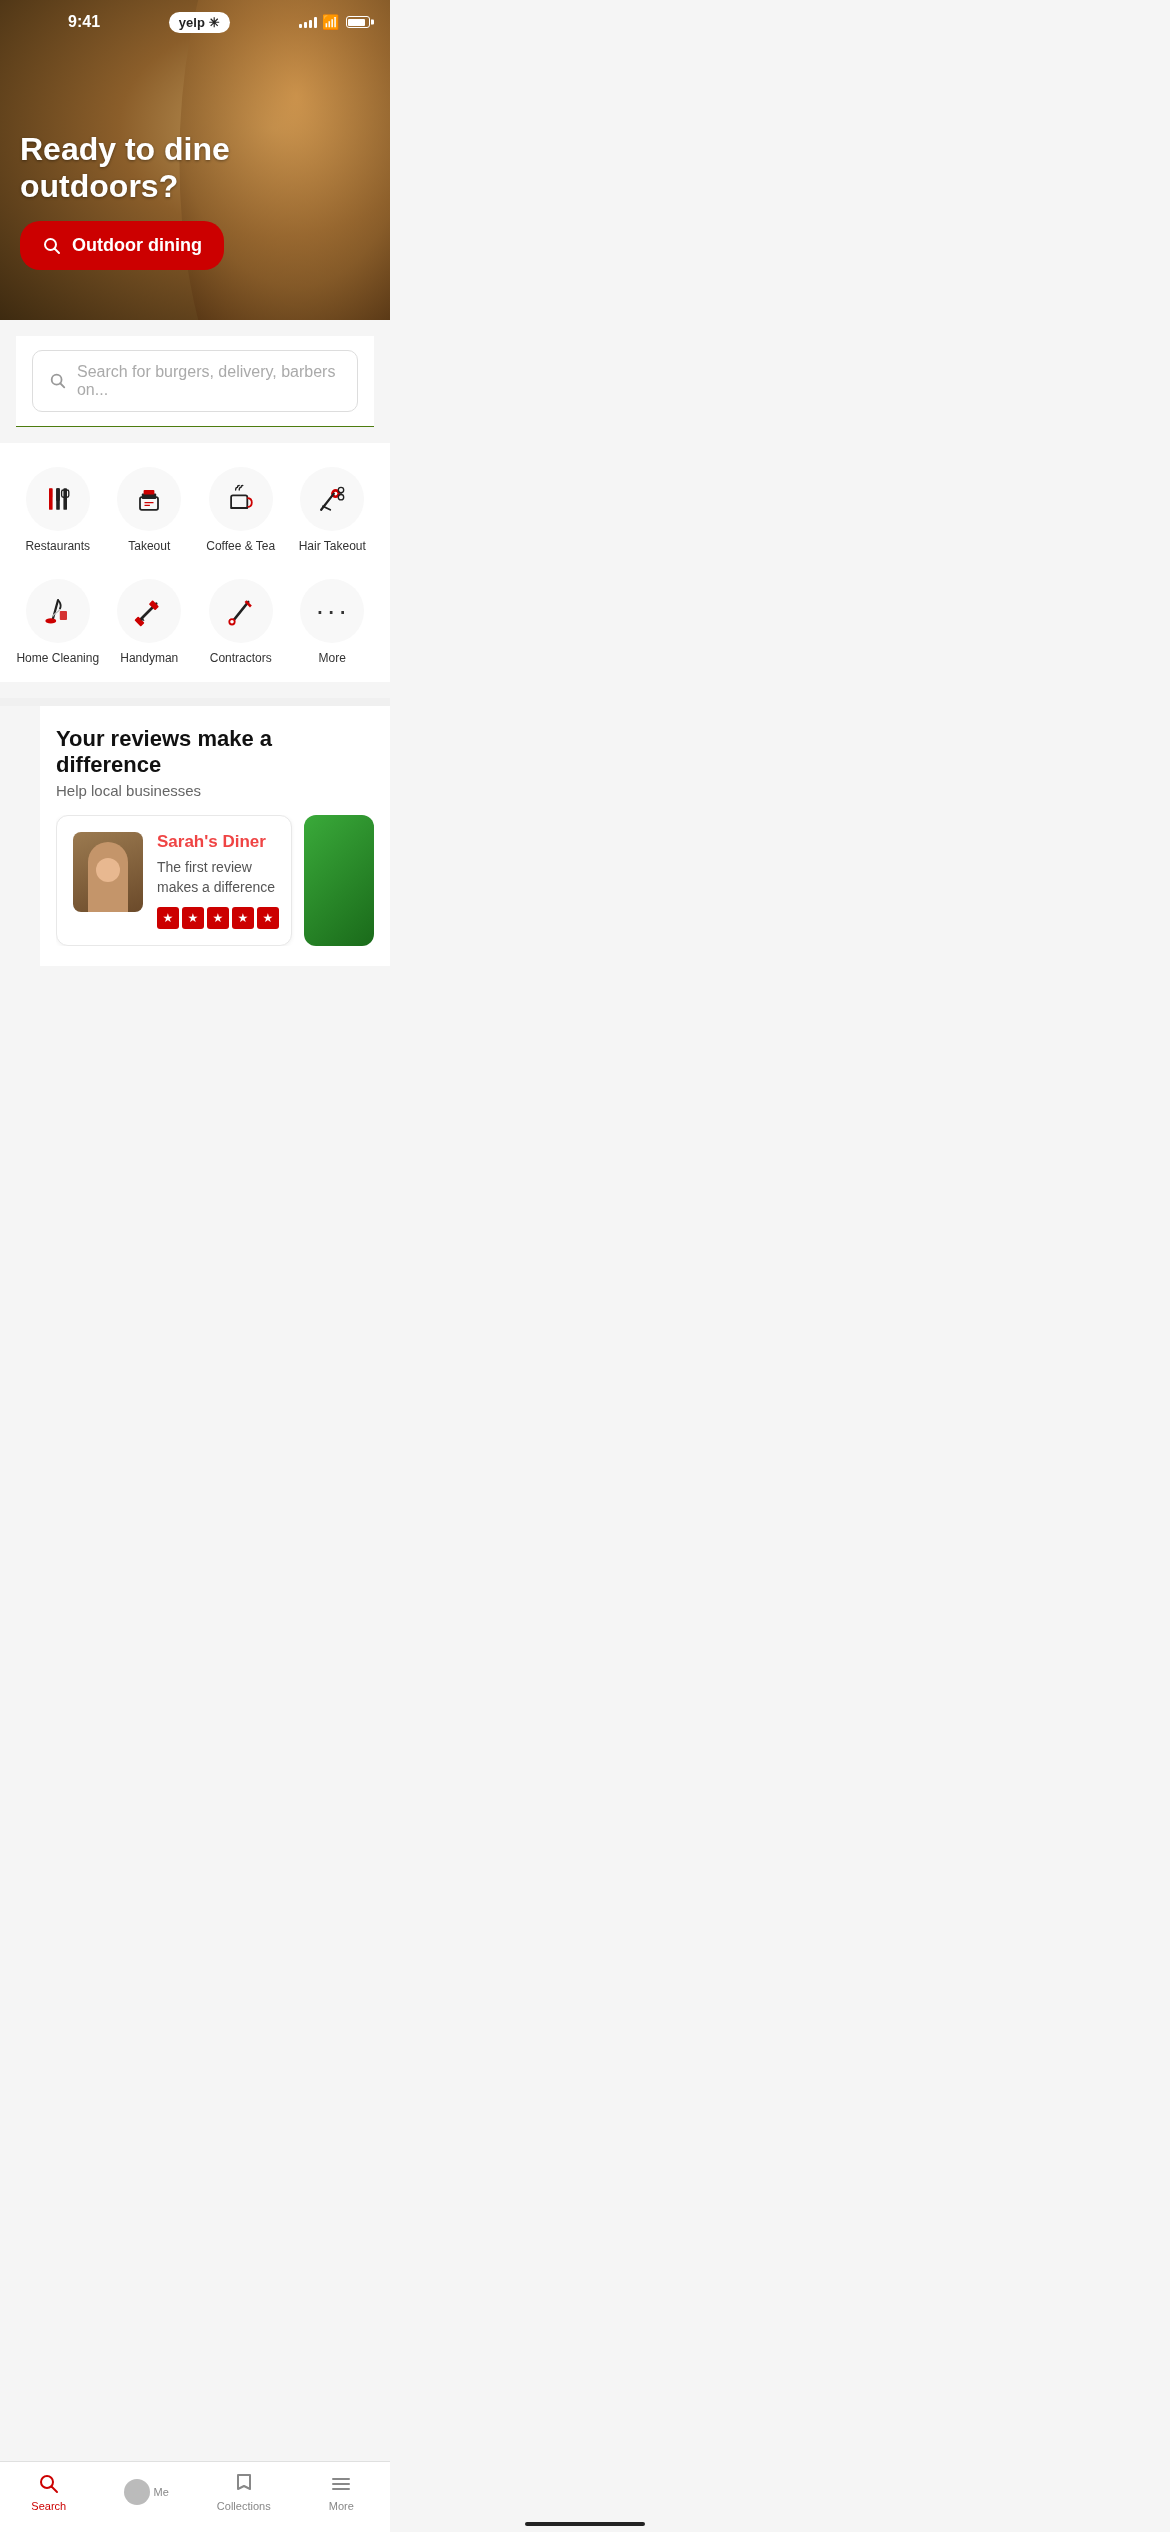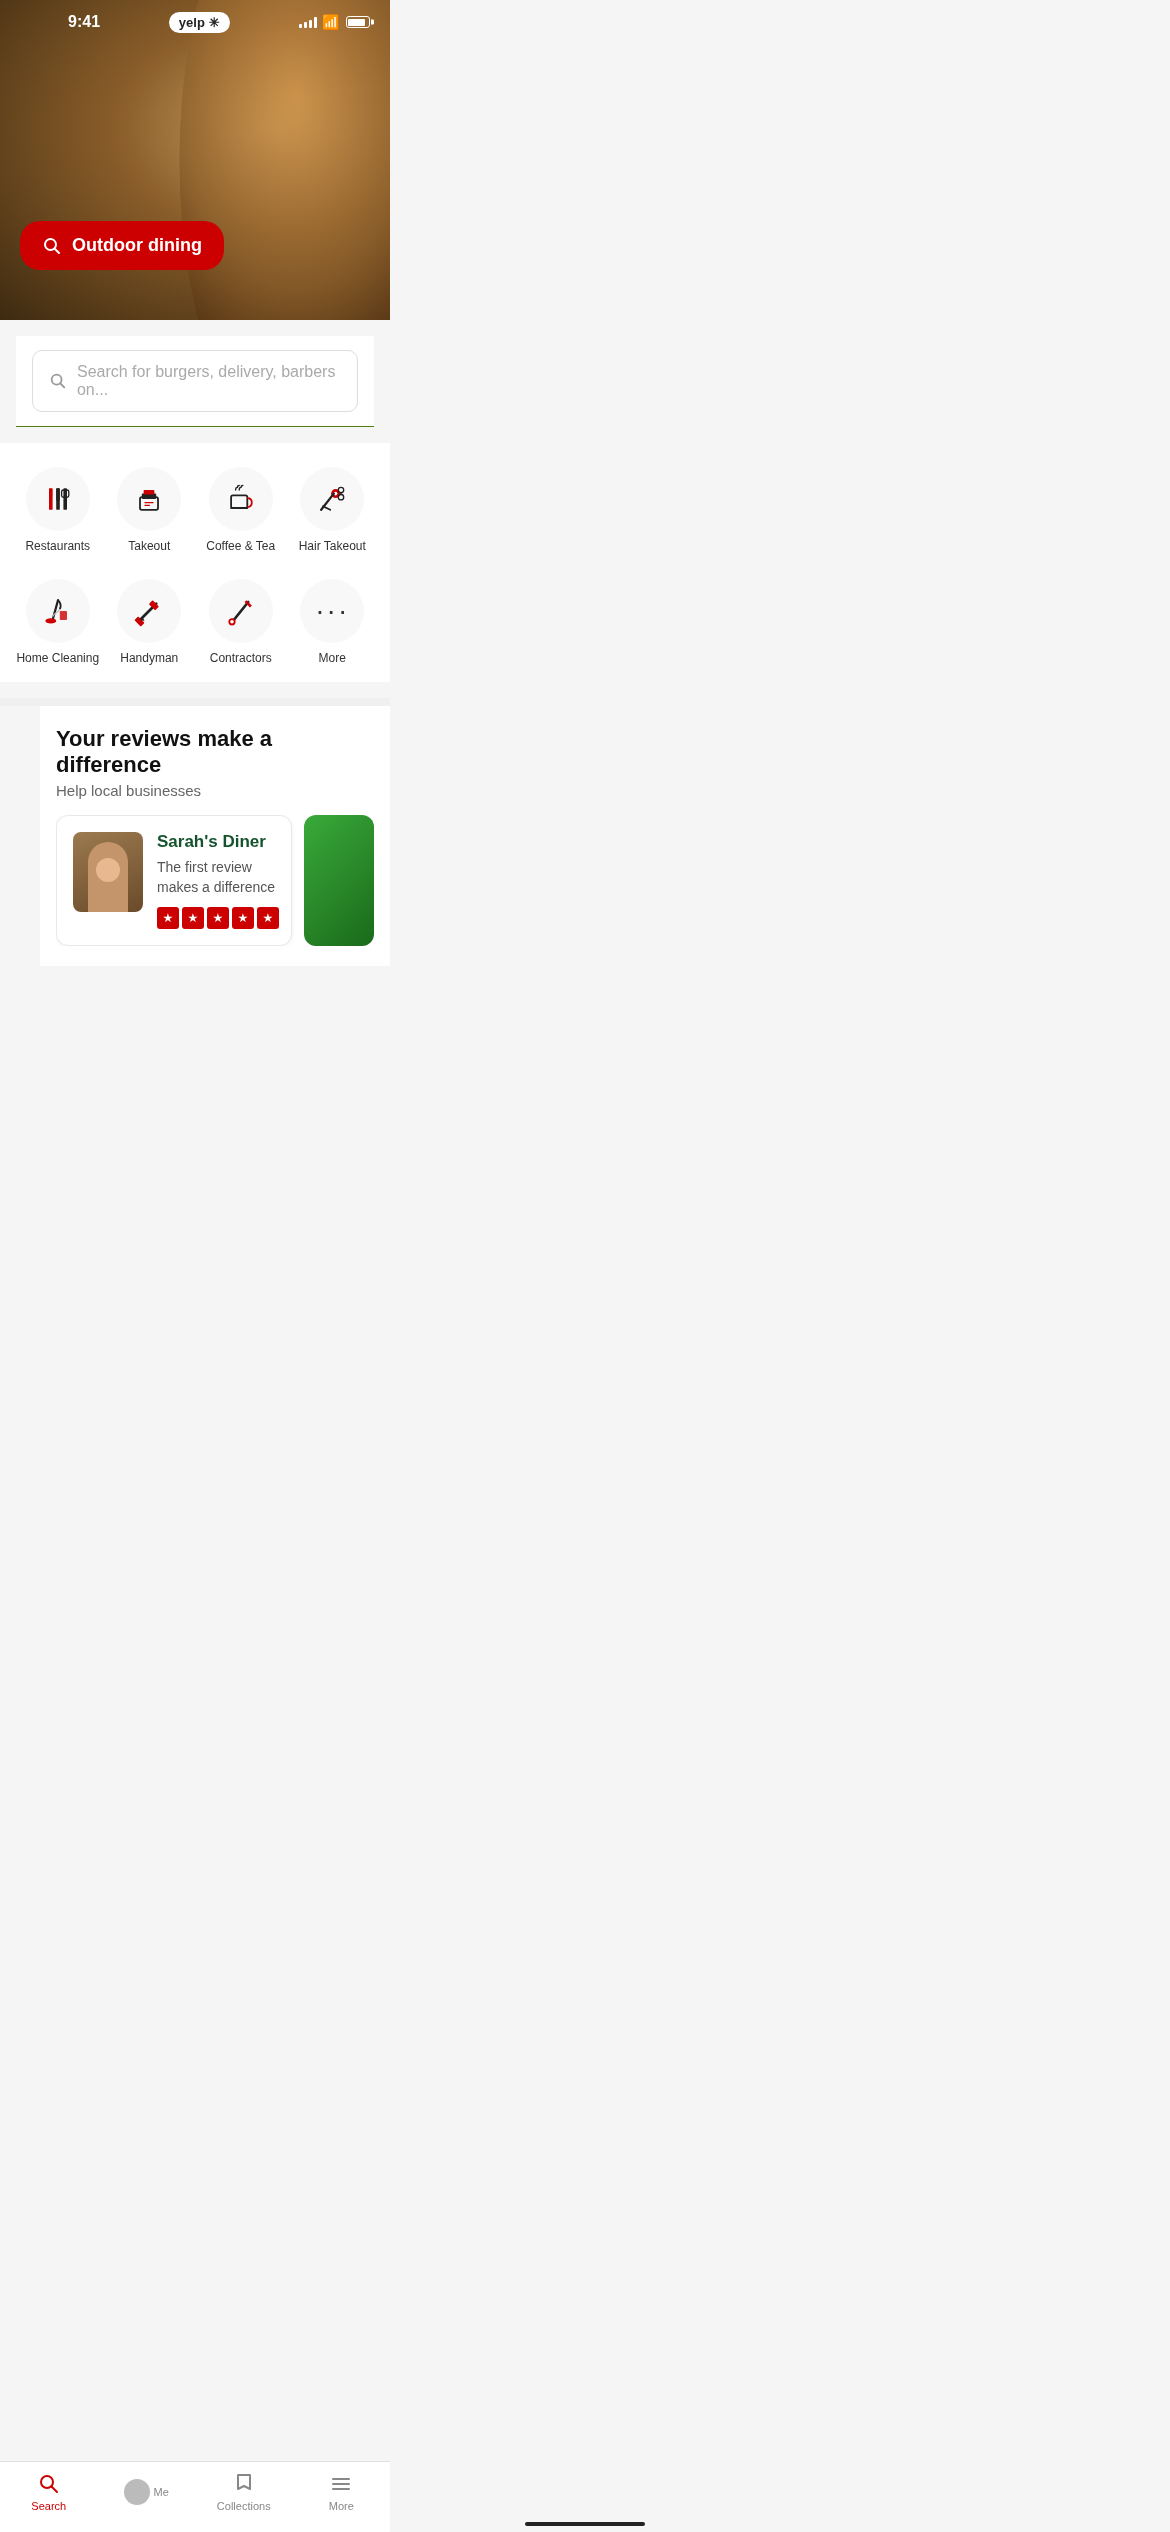--- a/index.html
+++ b/index.html
@@ -292,21 +292,21 @@
       height: 24px;
       background: #e8b890;
       border-radius: 50%;
     }
     .review-info {
       flex: 1;
     }
     .review-biz-name {
       font-size: 17px;
       font-weight: 700;
-      color: #14532d;
+      color: #ef4444;
       margin-bottom: 6px;
     }
     .review-desc {
       font-size: 14px;
       color: #555;
       line-height: 1.4;
       margin-bottom: 10px;
     }
     .review-stars {
       display: flex;
@@ -426,20 +426,21 @@
     </div>
   </div>
 </div>
 
 <div class="main-content">
 
   <div class="hero">
     <div class="hero-bg"></div>
     <div class="hero-person"></div>
     <div class="hero-content">
+      <h1 class="hero-title">Ready to dine outdoors?</h1>
       <button class="hero-button">
         <svg width="20" height="20" viewBox="0 0 20 20" fill="none">
           <circle cx="8.5" cy="8.5" r="5.5" stroke="white" stroke-width="2"></circle>
           <line x1="12.5" y1="12.5" x2="17" y2="17" stroke="white" stroke-width="2" stroke-linecap="round"></line>
         </svg>
         <span>Outdoor dining</span>
       </button>
     </div>
   </div>
 

